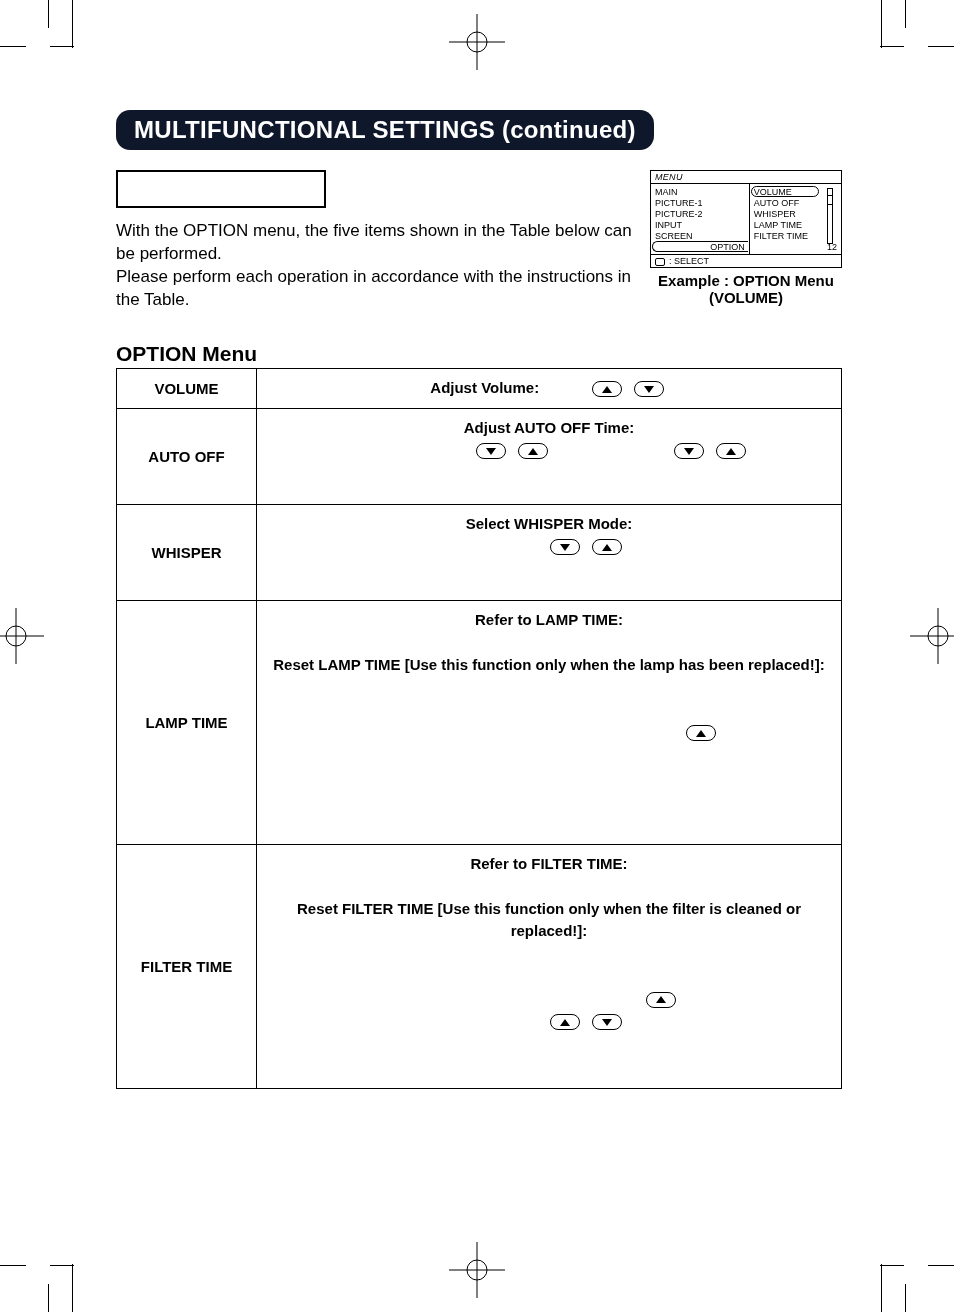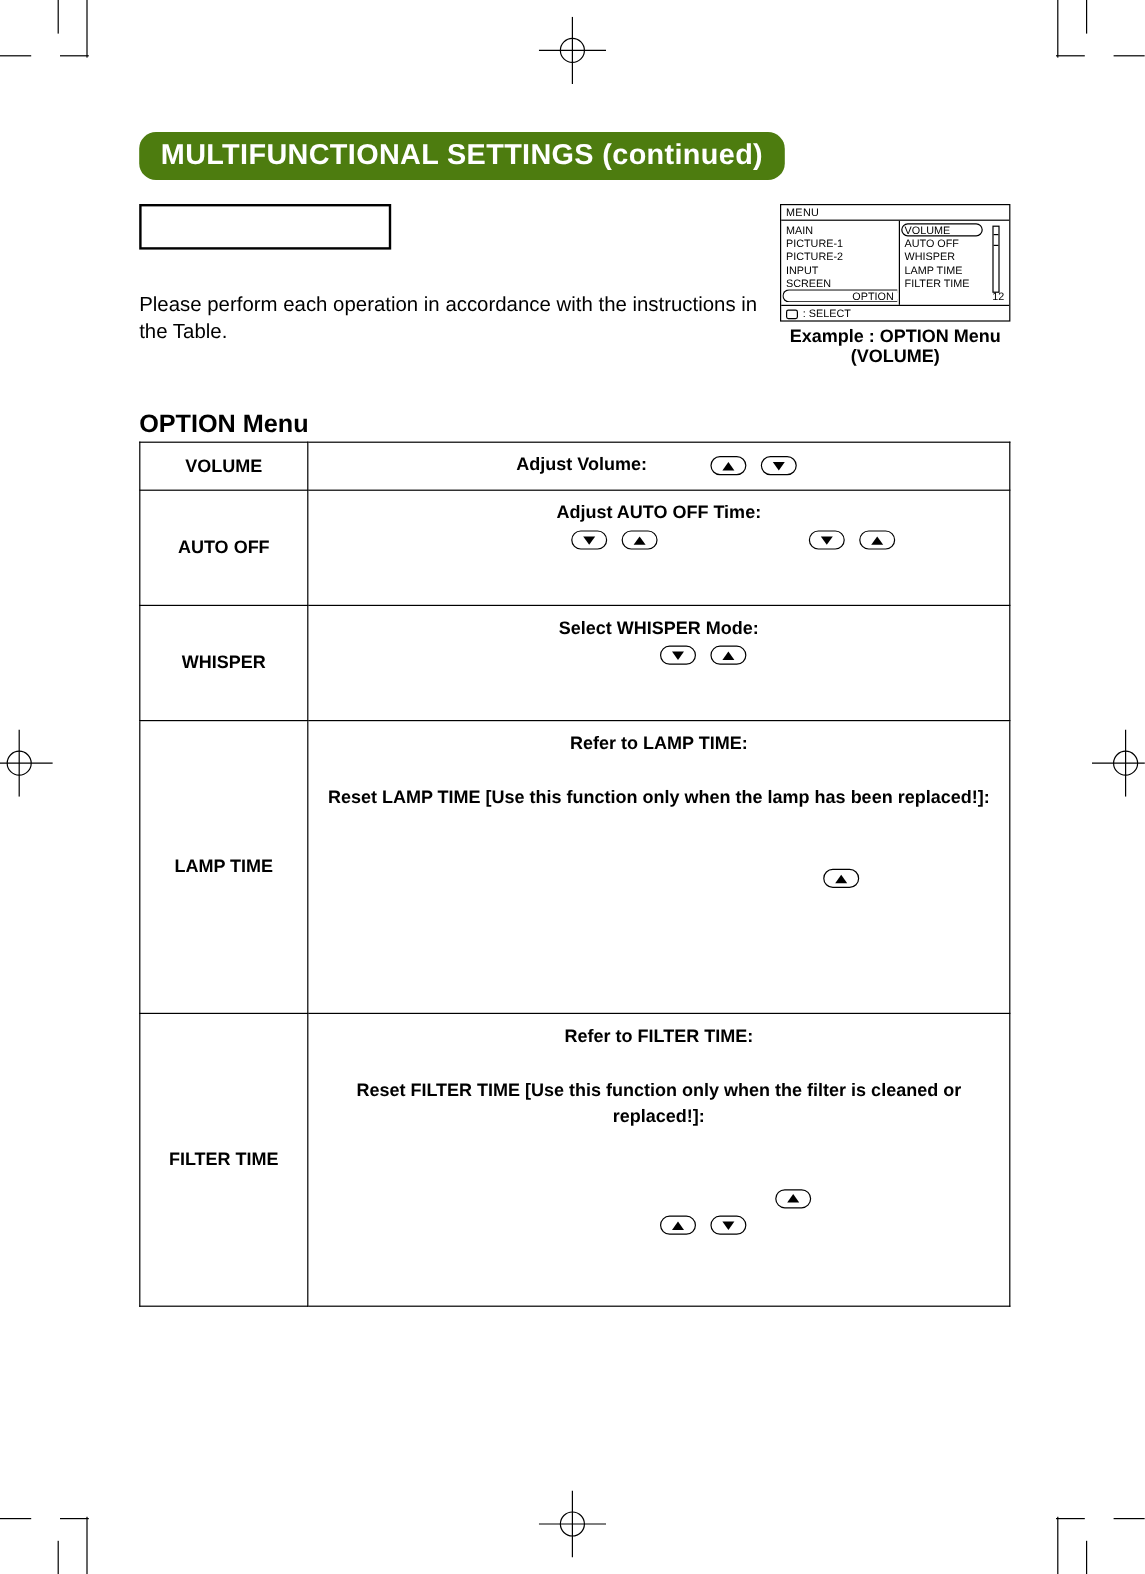--- a/index.html
+++ b/index.html
@@ -13,21 +13,21 @@
 
   
   .reg { position: absolute; }
   .reg svg { display: block; }
 
   
   .content { position: absolute; left: 116px; top: 110px; width: 726px; }
 
   .title-bar {
     display: inline-flex; align-items: center;
-    background: #4d7c0f; color: #fff;
+    background: #0f172a; color: #fff;
     border-radius: 14px;
     padding: 6px 18px;
     font-size: 24px; font-weight: bold;
     letter-spacing: .3px;
   }
 
   .box {
     position: absolute; left: 116px; top: 170px;
     width: 210px; height: 38px; border: 2px solid #000;
   }
@@ -35,21 +35,21 @@
   .intro {
     position: absolute; left: 116px; top: 220px; width: 530px;
     font-size: 17px; line-height: 1.35; color: #000;
   }
 
   
   .osd {
     position: absolute; right: 112px; top: 170px; width: 192px;
   }
   .osd-box { border: 1px solid #000; font-size: 9px; font-family: Arial, sans-serif; }
-  .osd-title { border-bottom: 1px solid #000; padding: 1px 4px; letter-spacing: .3px; }
+  .osd-title { border-bottom: 1px solid #000; padding: 1px 4px; letter-spacing: .3px; font-style: italic; }
   .osd-body { display: flex; }
   .osd-col1 { width: 52%; border-right: 1px solid #000; padding: 2px 4px; }
   .osd-col2 { width: 48%; padding: 2px 4px; position: relative; }
   .osd-col1 div, .osd-col2 div { padding: .5px 0; }
   .osd-highlight { position: relative; }
   .osd-highlight::before {
     content: ""; position: absolute; left: -3px; right: 18px; top: 0; bottom: 0;
     border: 1px solid #000; border-radius: 6px;
     pointer-events: none;
   }
@@ -158,21 +158,21 @@
 
   <div class="content">
     <div class="title-bar">
       <span>MULTIFUNCTIONAL SETTINGS (continued)</span>
     </div>
   </div>
 
   <div class="box"></div>
 
   <div class="intro">
-    <br>
+    <span>With the OPTION menu, the five items shown in the Table below can be performed.</span><br>
     <span>Please perform each operation in accordance with the instructions in the Table.</span>
   </div>
 
   <div class="osd">
     <div class="osd-box">
       <div class="osd-title">MENU</div>
       <div class="osd-body">
         <div class="osd-col1">
           <div>MAIN</div>
           <div>PICTURE-1</div>

